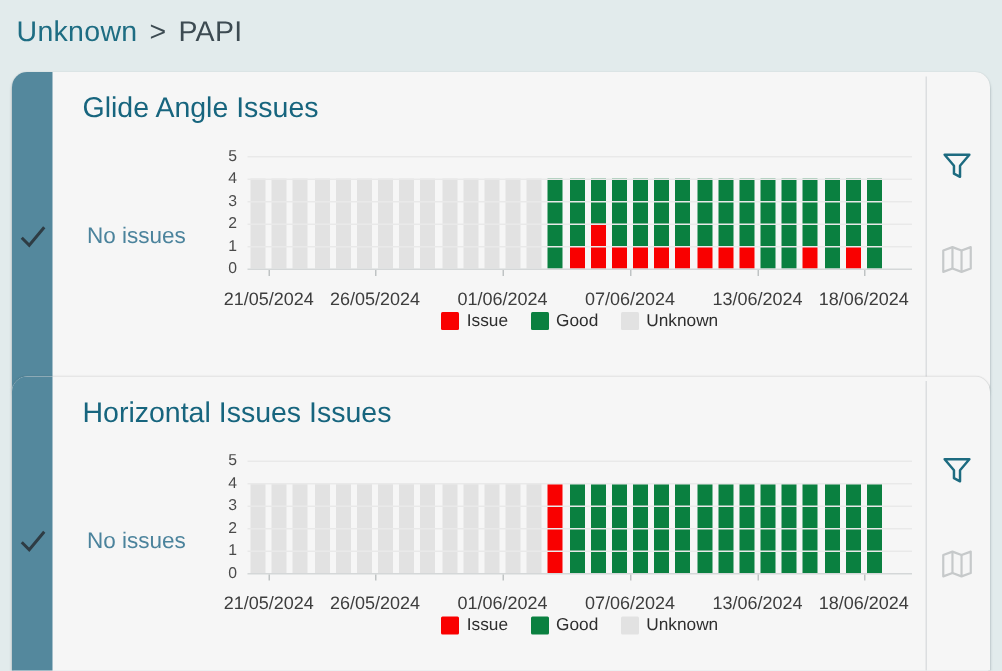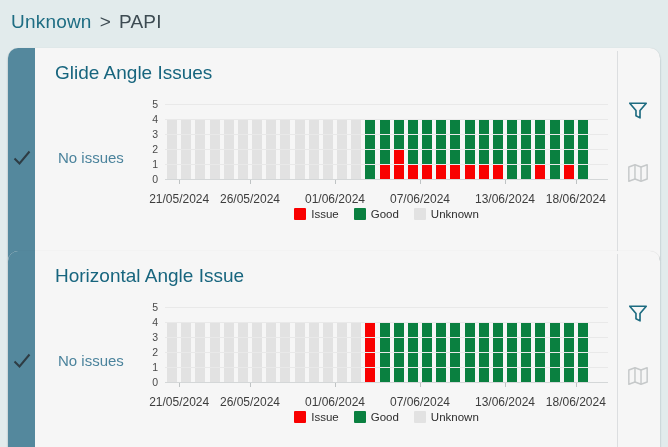--- a/index.html
+++ b/index.html
@@ -250,21 +250,21 @@
     </svg>
   </button>
 </section>
 
 <section class="card c1">
   <div class="strip">
     <svg width="22" height="22" viewBox="0 0 22 22">
       <polyline points="3.5,12.5 8.5,17.5 18.5,5.5" fill="none" stroke="#2e3c44" stroke-width="2"></polyline>
     </svg>
   </div>
-  <h2 class="card-title">Horizontal Angle Issue</h2>
+  <h2 class="card-title">Horizontal Issues Issues</h2>
   <div class="status-text">No issues</div>
   <div class="chart-layer">
       <div class="ylab" style="top: 49px;">5</div>
       <div class="ylab" style="top: 64px;">4</div>
       <div class="ylab" style="top: 79px;">3</div>
       <div class="ylab" style="top: 94px;">2</div>
       <div class="ylab" style="top: 109px;">1</div>
       <div class="ylab" style="top: 124px;">0</div>
       <div class="" style="position: absolute; left: 159.083px; top: 56px; width: 10px; height: 75px;">
         <div class="bar-seg" style="left: 0px; top: 15px; width: 10px; height: 60px; background: rgb(226, 226, 226);"></div>

